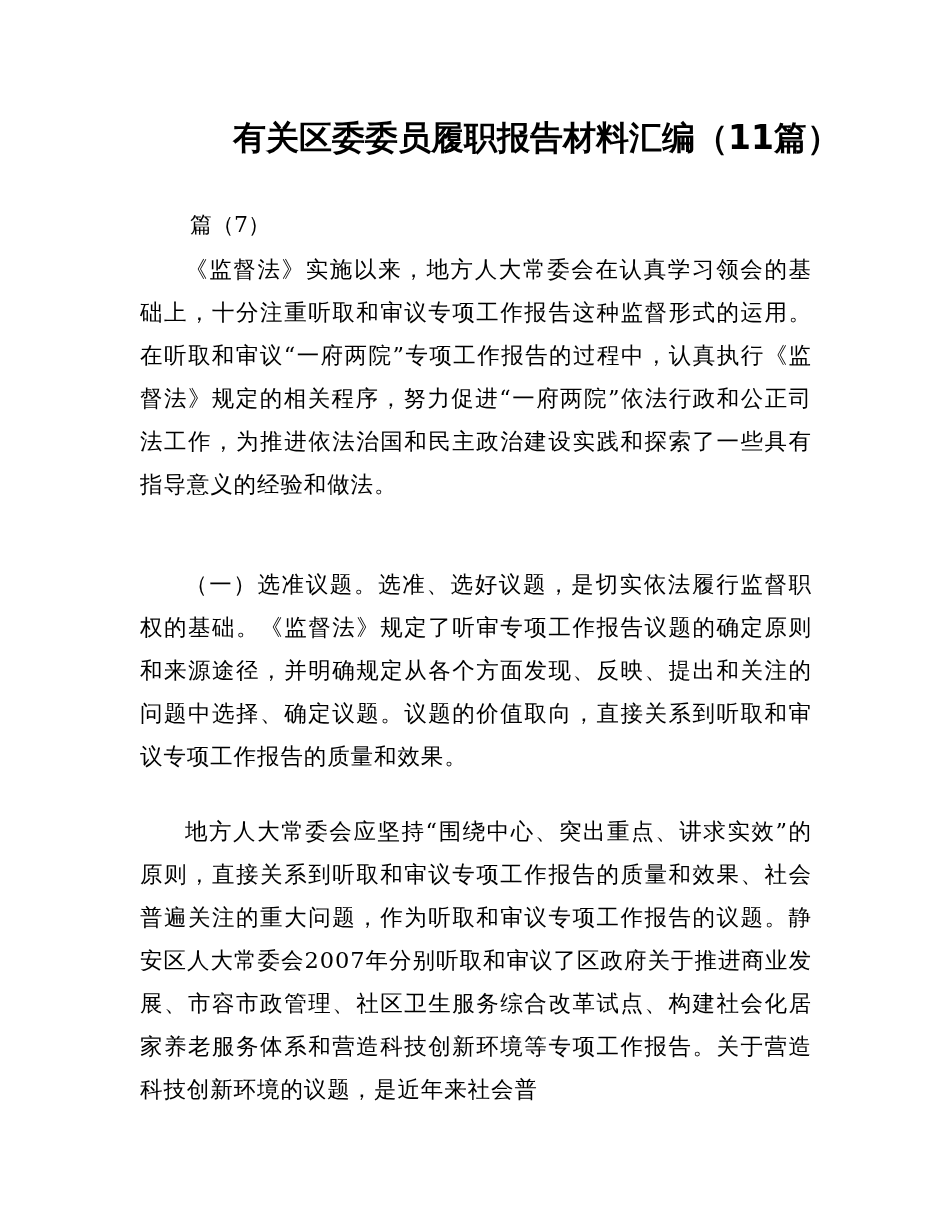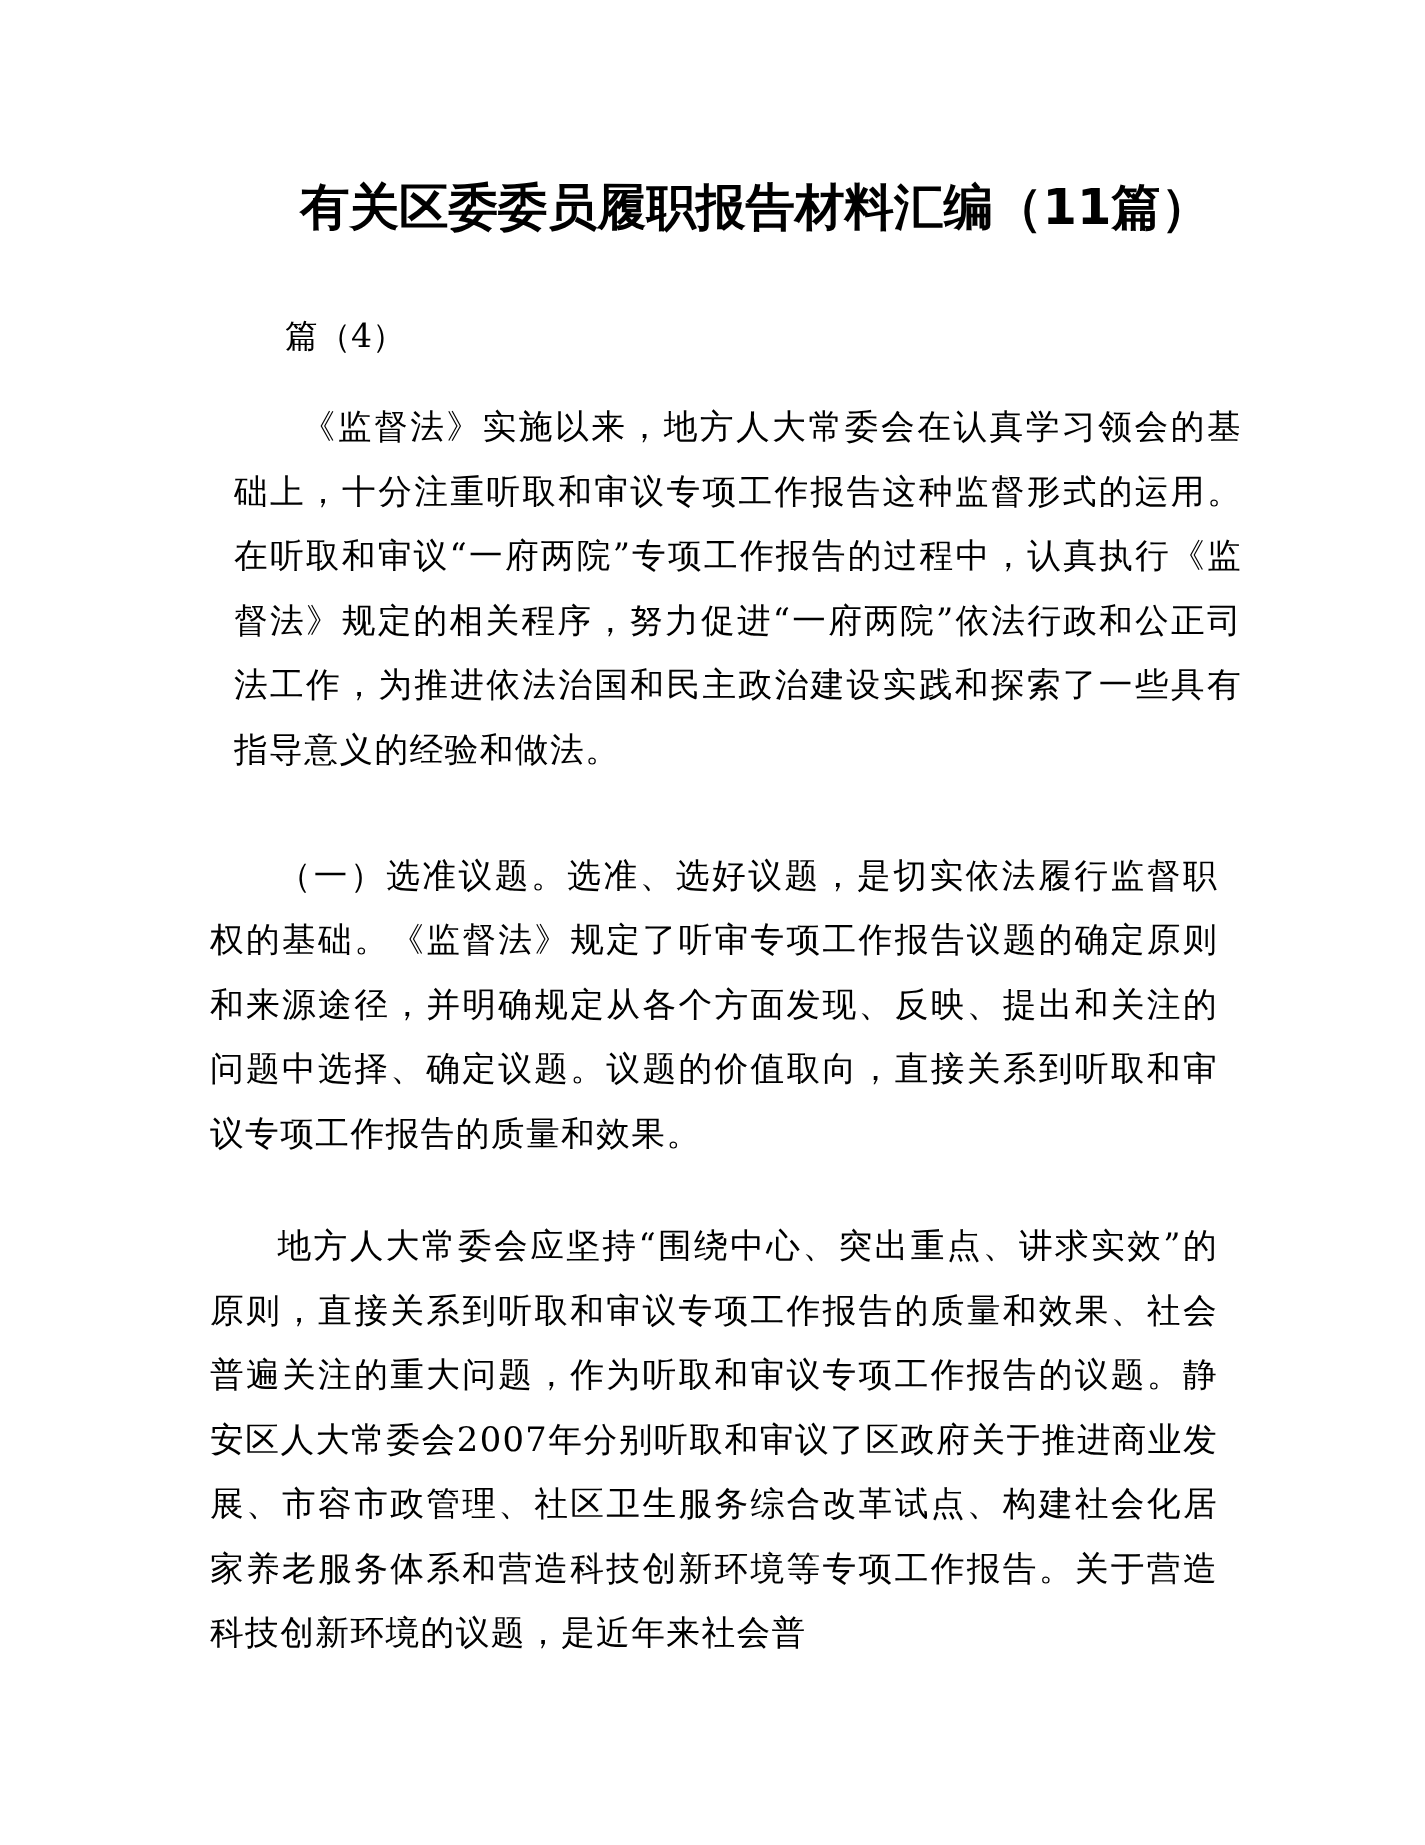--- a/index.html
+++ b/index.html
@@ -1,30 +1,30 @@
 <!DOCTYPE html>
 <html><head>
 <meta charset="utf-8">
 <style>
   html, body { margin: 0; padding: 0; background: #ffffff; }
   body { width: 950px; height: 1230px; position: relative; overflow: hidden;
          font-family: "DejaVu Serif", "Liberation Serif", serif; color: #000; }
   .page { position: absolute; left: 140px; top: 0; width: 672px; }
-  .title { position: absolute; left: 60px; top: 112px; width: 640px; text-align: left;
+  .title { position: absolute; left: 60px; top: 112px; width: 640px; text-align: right;
            font-weight: bold; font-size: 33px; line-height: 52px; letter-spacing: 0px;
            font-family: "DejaVu Sans", "Liberation Sans", sans-serif; }
   .section-label { position: absolute; left: 50px; top: 205px; font-size: 22px; line-height: 40px; }
   .para { position: absolute; left: 0; width: 672px; font-size: 22.5px; line-height: 43px;
           text-align: justify; text-indent: 2em; letter-spacing: 0.9px; }
   .p1 { top: 248px; }
   .p2 { top: 563px; }
   .p3 { top: 810px; }
 </style>
 </head>
 <body>
 
 <div class="page">
   <div class="title">有关区委委员履职报告材料汇编（11篇）</div>
-  <div class="section-label">篇（4）</div>
-  <p class="para p1" style="margin:16px">《监督法》实施以来，地方人大常委会在认真学习领会的基础上，十分注重听取和审议专项工作报告这种监督形式的运用。在听取和审议“一府两院”专项工作报告的过程中，认真执行《监督法》规定的相关程序，努力促进“一府两院”依法行政和公正司法工作，为推进依法治国和民主政治建设实践和探索了一些具有指导意义的经验和做法。</p>
+  <div class="section-label">篇（7）</div>
+  <p class="para p1" style="margin:0">《监督法》实施以来，地方人大常委会在认真学习领会的基础上，十分注重听取和审议专项工作报告这种监督形式的运用。在听取和审议“一府两院”专项工作报告的过程中，认真执行《监督法》规定的相关程序，努力促进“一府两院”依法行政和公正司法工作，为推进依法治国和民主政治建设实践和探索了一些具有指导意义的经验和做法。</p>
   <p class="para p2" style="margin:0">（一）选准议题。选准、选好议题，是切实依法履行监督职权的基础。《监督法》规定了听审专项工作报告议题的确定原则和来源途径，并明确规定从各个方面发现、反映、提出和关注的问题中选择、确定议题。议题的价值取向，直接关系到听取和审议专项工作报告的质量和效果。</p>
   <p class="para p3" style="margin:0">地方人大常委会应坚持“围绕中心、突出重点、讲求实效”的原则，直接关系到听取和审议专项工作报告的质量和效果、社会普遍关注的重大问题，作为听取和审议专项工作报告的议题。静安区人大常委会2007年分别听取和审议了区政府关于推进商业发展、市容市政管理、社区卫生服务综合改革试点、构建社会化居家养老服务体系和营造科技创新环境等专项工作报告。关于营造科技创新环境的议题，是近年来社会普</p>
 </div>
 
 </body></html>

